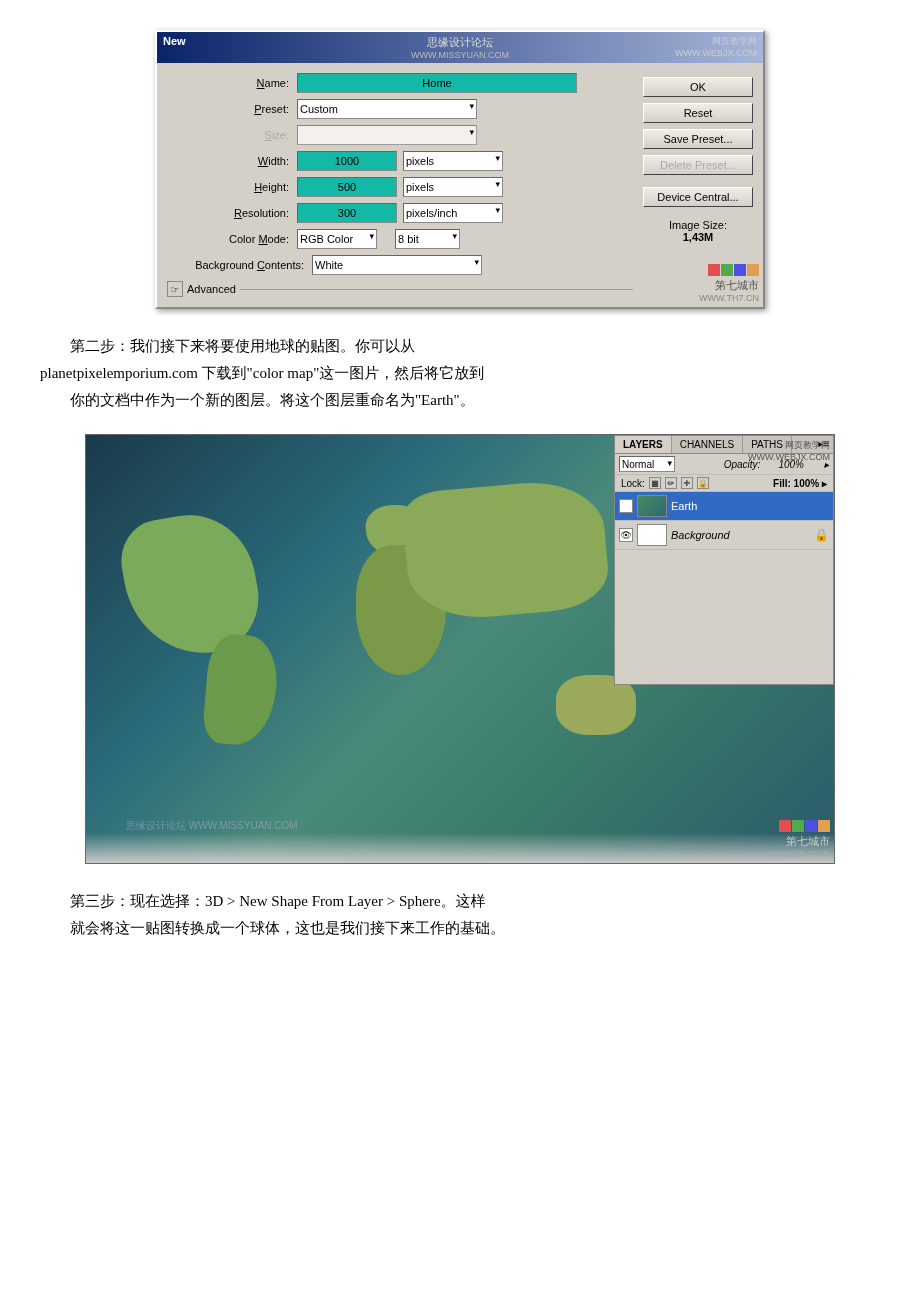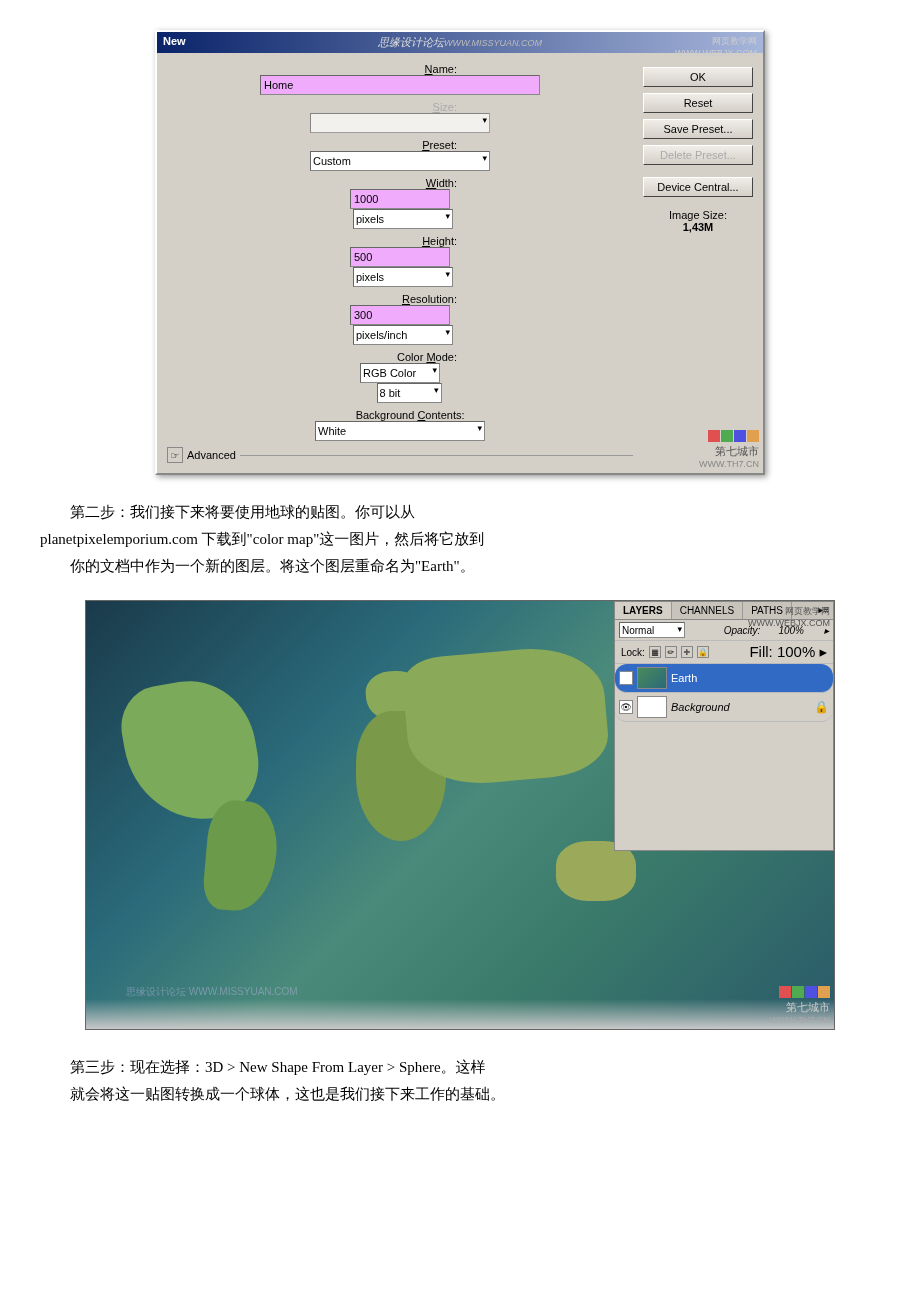--- a/index.html
+++ b/index.html
@@ -36,23 +36,22 @@
       font-size: 11px;
       font-family: "Tahoma", sans-serif;
       padding: 3px 6px;
       display: flex;
       align-items: center;
       justify-content: center;
       position: relative;
     }
     .dialog-title-center {
       display: flex;
-      flex-direction: row;
-      align-items: center;
-      font-style: italic;
+      flex-direction: column;
+      align-items: center;
     }
     .dialog-title-right {
       position: absolute;
       right: 6px;
       top: 3px;
       font-size: 9px;
       color: #ccc;
       text-align: right;
     }
     .dialog-title-new {
@@ -78,41 +77,41 @@
       gap: 6px;
       width: 110px;
       padding-top: 4px;
     }
     .form-row {
       display: flex;
       align-items: center;
       margin-bottom: 6px;
       font-family: "Tahoma", sans-serif;
       font-size: 11px;
-      flex-direction: column;
     }
     .form-label {
       text-align: right;
       width: 130px;
       padding-right: 8px;
       flex-shrink: 0;
       color: #000;
     }
     .form-label span {
       text-decoration: underline;
     }
     .form-input {
-      background: #f0abfc;
+      background: #14b8a6;
       border: 1px solid #888;
       border-top-color: #666;
       border-left-color: #666;
       height: 20px;
       font-family: "Tahoma", sans-serif;
       font-size: 11px;
       padding: 1px 3px;
+      text-align: center;
     }
     .form-input-wide {
       width: 280px;
     }
     .form-input-medium {
       width: 100px;
     }
     .form-select {
       background: white;
       border: 1px solid #888;
@@ -341,31 +340,31 @@
     .lock-icon {
       width: 12px; height: 12px;
       border: 1px solid #888;
       display: inline-flex;
       align-items: center;
       justify-content: center;
       font-size: 8px;
     }
     .layers-fill {
       margin-left: auto;
-      font-size: 15px;
+      font-size: 10px;
+      font-weight: bold;
     }
     .layer-item {
       display: flex;
       align-items: center;
       padding: 3px 4px;
       border-bottom: 1px solid #bbb;
       gap: 4px;
       background: #d4d0c8;
       cursor: pointer;
-      border-radius: 12px;
     }
     .layer-item-active {
       background: #316ac5;
       color: white;
     }
     .layer-eye {
       width: 14px; height: 14px;
       background: white;
       border: 1px solid #888;
       display: flex;
@@ -435,33 +434,33 @@
 
     <div class="dialog-content">
       <div class="dialog-left">
 
         <div class="form-row">
           <span class="form-label"><span>N</span>ame:</span>
           <input class="form-input form-input-wide" type="text" value="Home" style="">
         </div>
 
         <div class="form-row">
+          <span class="form-label"><span>P</span>reset:</span>
+          <div class="select-wrapper">
+            <select class="form-select select-wide">
+              <option>Custom</option>
+            </select>
+          </div>
+        </div>
+
+        <div class="form-row">
           <span class="form-label" style="color:#aaa;"><span>S</span>ize:</span>
           <div class="select-wrapper">
             <select class="form-select select-wide" disabled="" style="color:#aaa;">
               <option></option>
-            </select>
-          </div>
-        </div>
-
-        <div class="form-row">
-          <span class="form-label"><span>P</span>reset:</span>
-          <div class="select-wrapper">
-            <select class="form-select select-wide">
-              <option>Custom</option>
             </select>
           </div>
         </div>
 
         <div class="form-row">
           <span class="form-label"><span>W</span>idth:</span>
           <input class="form-input form-input-medium" type="text" value="1000" style="">
           <div class="select-wrapper" style="margin-left:6px;">
             <select class="form-select select-medium">
               <option>pixels</option>
@@ -572,21 +571,21 @@
 
       <div class="layers-tabs">
         <div class="layers-tab layers-tab-active">LAYERS</div>
         <div class="layers-tab">CHANNELS</div>
         <div class="layers-tab">PATHS</div>
         <div class="layers-menu-btn">▸≡</div>
       </div>
 
       <div class="layers-row">
         <div class="select-wrapper">
-          <select class="form-select" style="width:66px;height:16px;font-size:10px;">
+          <select class="form-select" style="width:56px;height:16px;font-size:10px;">
             <option>Normal</option>
           </select>
         </div>
         <div class="layers-opacity">
           <span>Opacity:</span>
           <span style="margin-right:2px;">100%</span>
           <span style="cursor:pointer;">▸</span>
         </div>
       </div>
 

